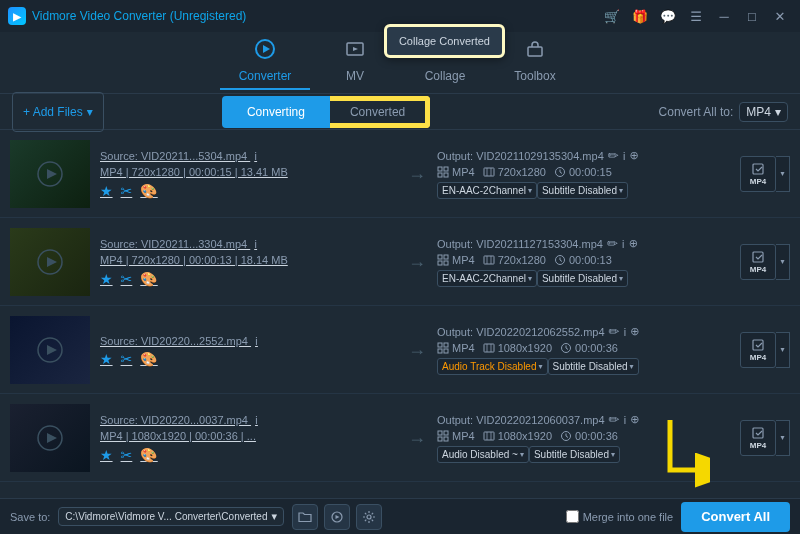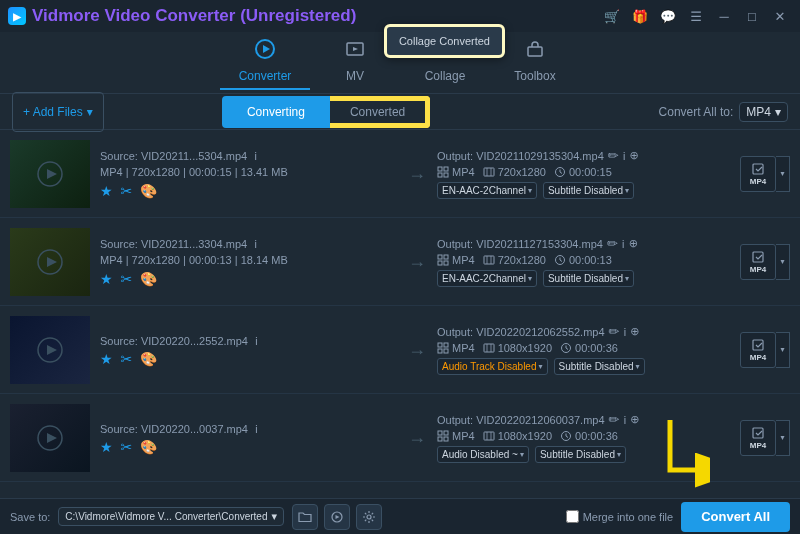--- a/index.html
+++ b/index.html
@@ -28,23 +28,22 @@
       gap: 6px;
     }
     .app-icon {
       width: 18px; height: 18px;
       background: linear-gradient(135deg, #1e90ff, #00c8ff);
       border-radius: 4px;
       display: flex; align-items: center; justify-content: center;
       font-size: 10px; color: white; font-weight: bold;
     }
     .title-text {
-      font-size: 17px;
-      color: #8b5cf6;
-      font-weight: bold;
+      font-size: 12px;
+      color: #0ea5e9;
     }
     .title-bar-right {
       display: flex;
       align-items: center;
       gap: 4px;
     }
     .title-btn {
       width: 24px; height: 20px;
       display: flex; align-items: center; justify-content: center;
       color: #8a9bb0;
@@ -178,20 +177,21 @@
     }
     
     .thumb-1 { background: linear-gradient(135deg, #1a3a2a 0%, #0d2010 100%); }
     .thumb-2 { background: linear-gradient(135deg, #2a3a1a 0%, #1a2510 100%); }
     .thumb-3 { background: linear-gradient(135deg, #0a1530 0%, #1a2540 100%); }
     .thumb-4 { background: linear-gradient(135deg, #1a2030 0%, #0a1520 100%); }
 
     .file-info {
       flex: 1;
       min-width: 0;
+      text-decoration: underline;
     }
     .file-source {
       font-size: 11px;
       color: #8a9bb0;
       margin-bottom: 3px;
     }
     .file-meta {
       font-size: 11px;
       color: #8a9bb0;
       margin-bottom: 5px;
@@ -239,21 +239,21 @@
       font-size: 11px;
       color: #8a9bb0;
     }
     .prop-item {
       display: flex;
       align-items: center;
       gap: 3px;
     }
     .output-dropdowns {
       display: flex;
-      gap: 6px;
+      gap: 0;
     }
     .dropdown-small {
       background: #1a2530;
       border: 1px solid #3a4f62;
       border-radius: 3px;
       color: #cdd6e0;
       font-size: 10px;
       padding: 2px 4px;
       display: flex;
       align-items: center;
@@ -737,20 +737,21 @@
           <circle cx="15" cy="15" r="12" stroke="#3a5060" stroke-width="1.5"></circle>
           <polygon points="12,10 22,15 12,20" fill="#3a5060"></polygon>
         </svg>
       </div>
     </div>
     <div class="file-info">
       <div class="file-source">
         Source: VID20220...0037.mp4
         <span class="info-icon" style="font-size:11px;margin-left:4px;">ℹ</span>
       </div>
+      <div class="file-meta">MP4  |  1080x1920  |  00:00:36  |  ...</div>
       <div class="file-actions">
         <span class="action-icon">★</span>
         <span class="action-icon">✂</span>
         <span class="action-icon">🎨</span>
       </div>
     </div>
     <div class="arrow-section">
       <span class="arrow-right">→</span>
     </div>
     <div class="output-section">

